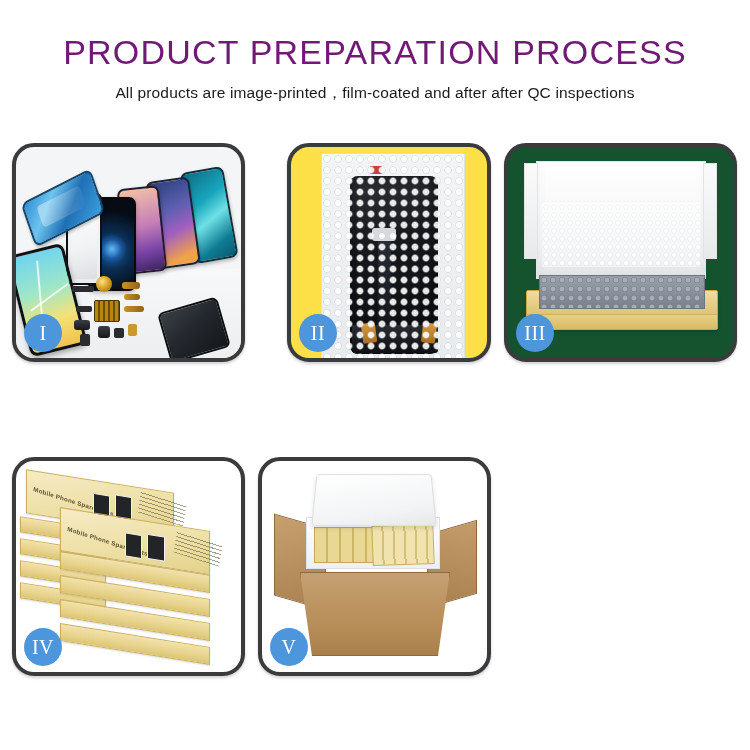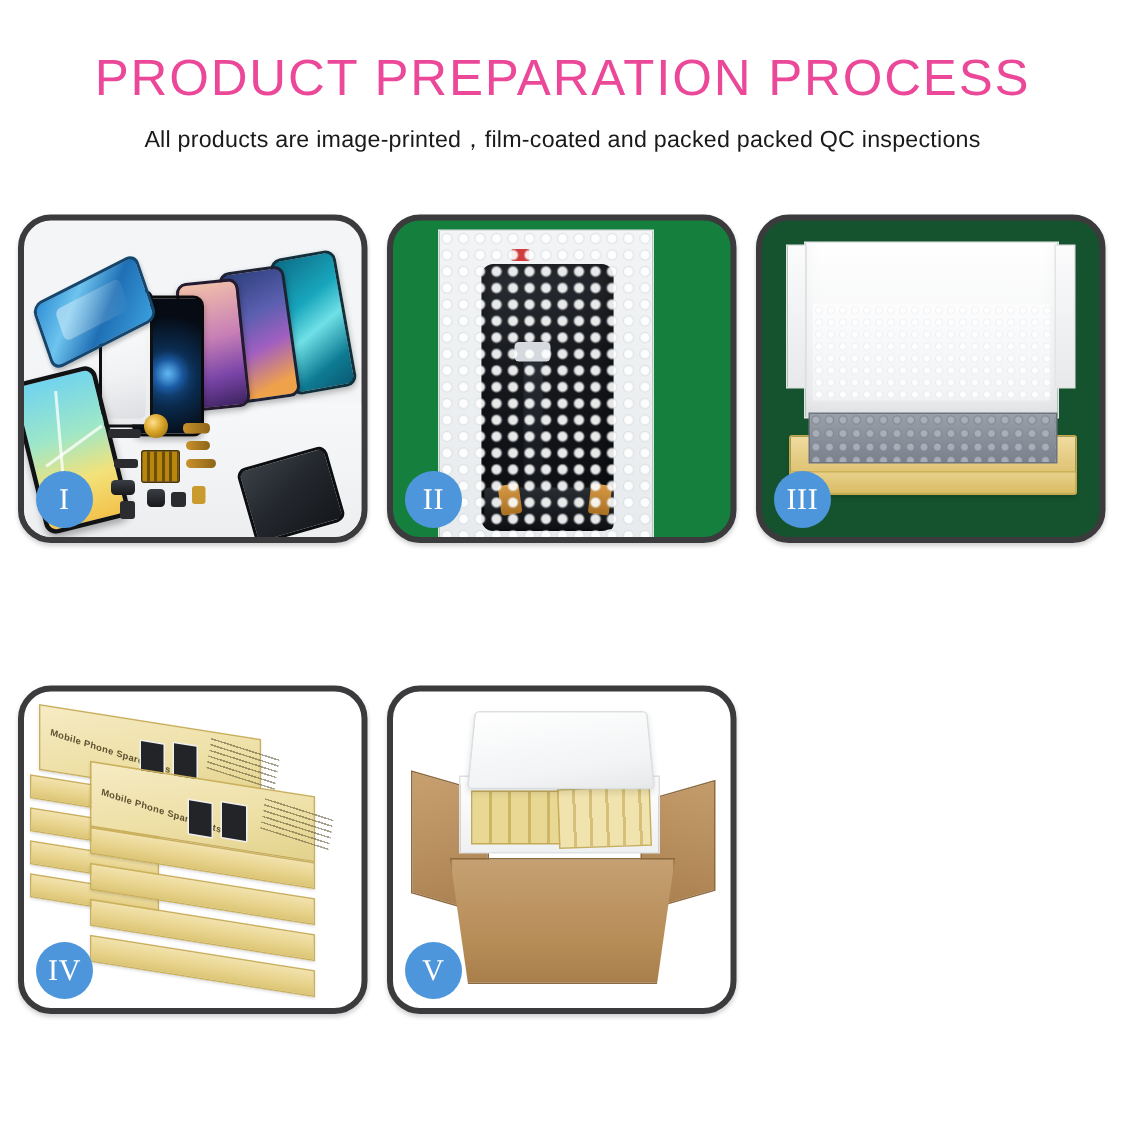--- a/index.html
+++ b/index.html
@@ -25,21 +25,21 @@
     top: 0; left: 0;
     width: 750px;
     padding-top: 30px;
     text-align: center;
   }
   .title {
     font-family: "Liberation Sans", sans-serif;
     font-size: 34px;
     font-weight: 400;
     letter-spacing: 1.2px;
-    color: #ec4899;
+    color: #701a75;
     line-height: 44px;
     white-space: nowrap;
   }
   .subtitle {
     font-family: "Liberation Sans", sans-serif;
     font-size: 15.5px;
     font-weight: 400;
     color: #1a1a1a;
     margin-top: 9px;
     letter-spacing: 0.15px;
@@ -192,21 +192,21 @@
     border:1px solid #4a3506;
   }
   .pt.coin{
     background: radial-gradient(circle at 38% 35%, #ffe08a 0%, #d8a428 45%, #8a6310 100%);
     border-radius:50%;
   }
   .pt.flex{ background:linear-gradient(90deg,#c8922c,#8d6417); border-radius:3px; }
   .pt.spk{ background:linear-gradient(180deg,#3b3e44,#16181b); border-radius:3px; }
 
   
-  .p2 { background:#15803d; }
+  .p2 { background:#fde047;margin-left:29px; }
   .p2 .bag{
     position:absolute; left:30px; top:6px; width:144px; height:207px;
     background: linear-gradient(180deg,#f2f4f5 0%,#e8ebed 100%);
     border:1px solid #dfe2e4;
   }
   .p2 .bubbles{
     position:absolute; inset:0;
     background-image:
       radial-gradient(circle at 5px 5px, rgba(255,255,255,.95) 2.6px, rgba(205,212,218,.55) 3.4px, transparent 4.1px);
     background-size: 11px 11px;
@@ -395,21 +395,21 @@
     transform: rotate(16deg);
   }
 </style>
 </head>
 <body>
 
 <div class="page">
 
   <div class="header">
     <div class="title">PRODUCT PREPARATION PROCESS</div>
-    <div class="subtitle">All products are image-printed，film-coated and packed packed QC inspections</div>
+    <div class="subtitle">All products are image-printed，film-coated and after after QC inspections</div>
   </div>
 
   <div class="grid">
 
     <div class="panel p1">
       <div class="panel-img">
         <div class="floor"></div>
         <div class="phone a"></div>
         <div class="phone b"></div>
         <div class="phone c"></div>

